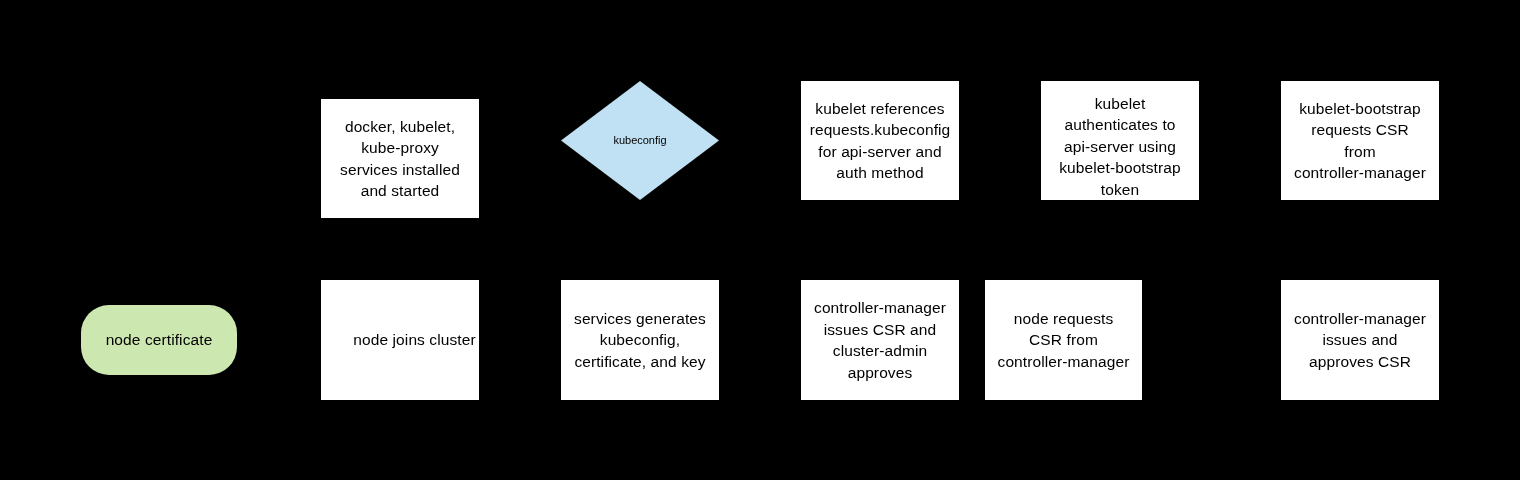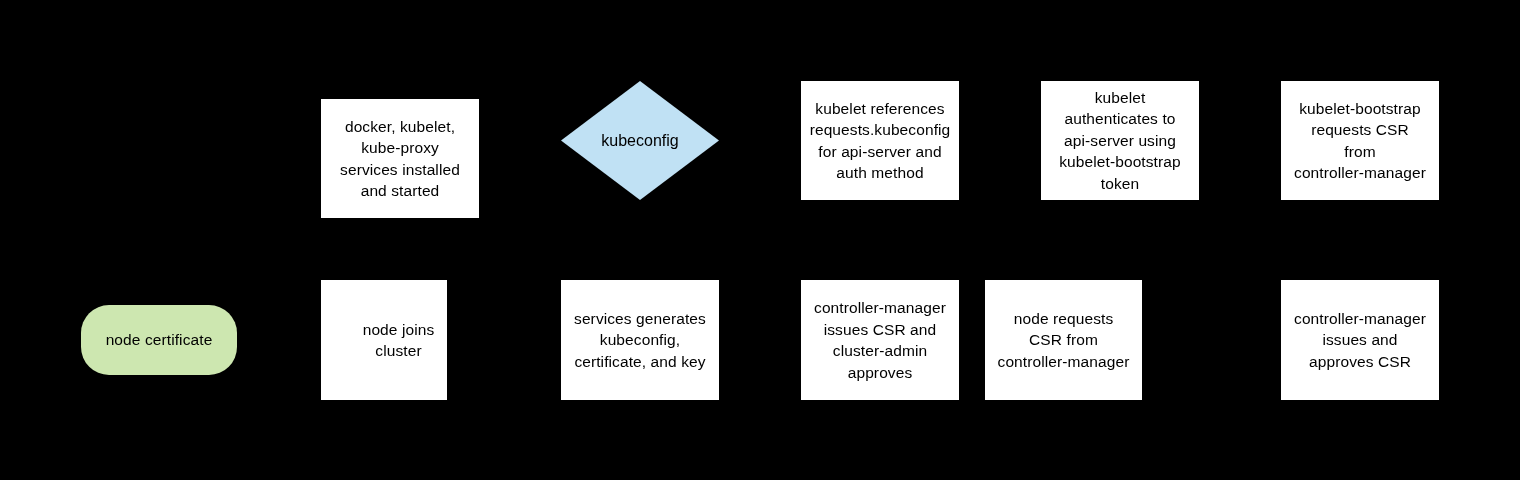--- a/index.html
+++ b/index.html
@@ -59,21 +59,21 @@
     -webkit-clip-path: polygon(50% 0%, 100% 50%, 50% 100%, 0% 50%);
   }
   .diamond-text {
     position: absolute;
     left: 0;
     right: 0;
     top: 50%;
     transform: translateY(-50%);
     text-align: center;
     color: #000000;
-    font-size: 16px;
+    font-size: 11px;
     line-height: 21.5px;
   }
   
   .overflow-text .label {
     white-space: pre-line;
     overflow: visible;
   }
   .overflow-text {
     overflow: visible;
   }
@@ -96,40 +96,40 @@
     <div class="diamond-text">kubeconfig</div>
   </div>
 
   <div class="node rect overflow-text" style="left:801px; top:81px; width:158px; height:119px;">
     <span class="label">kubelet references
 requests.kubeconfig
 for api-server and
 auth method</span>
   </div>
 
-  <div class="node rect" style="left:1041px; top:81px; width:158px; height:119px;">
+  <div class="node rect" style="left:1041px; top:81px; width:158px; height:119px;align-items:flex-end;">
     <span class="label">kubelet
 authenticates to
 api-server using
 kubelet-bootstrap
 token</span>
   </div>
 
   <div class="node rect" style="left:1281px; top:81px; width:158px; height:119px;">
     <span class="label">kubelet-bootstrap
 requests CSR
 from
 controller-manager</span>
   </div>
 
   <div class="node rounded" style="left:81px; top:305px; width:156px; height:70px;">
     <span class="label">node certificate</span>
   </div>
 
-  <div class="node rect" style="left:321px; top:280px; width:126px; height:120px;padding-left:29px;">
+  <div class="node rect" style="left:321px; top:280px; width:158px; height:120px;padding-left:29px;">
     <span class="label">node joins cluster</span>
   </div>
 
   <div class="node rect" style="left:561px; top:280px; width:158px; height:120px;">
     <span class="label">services generates
 kubeconfig,
 certificate, and key</span>
   </div>
 
   <div class="node rect" style="left:801px; top:280px; width:158px; height:120px;">

